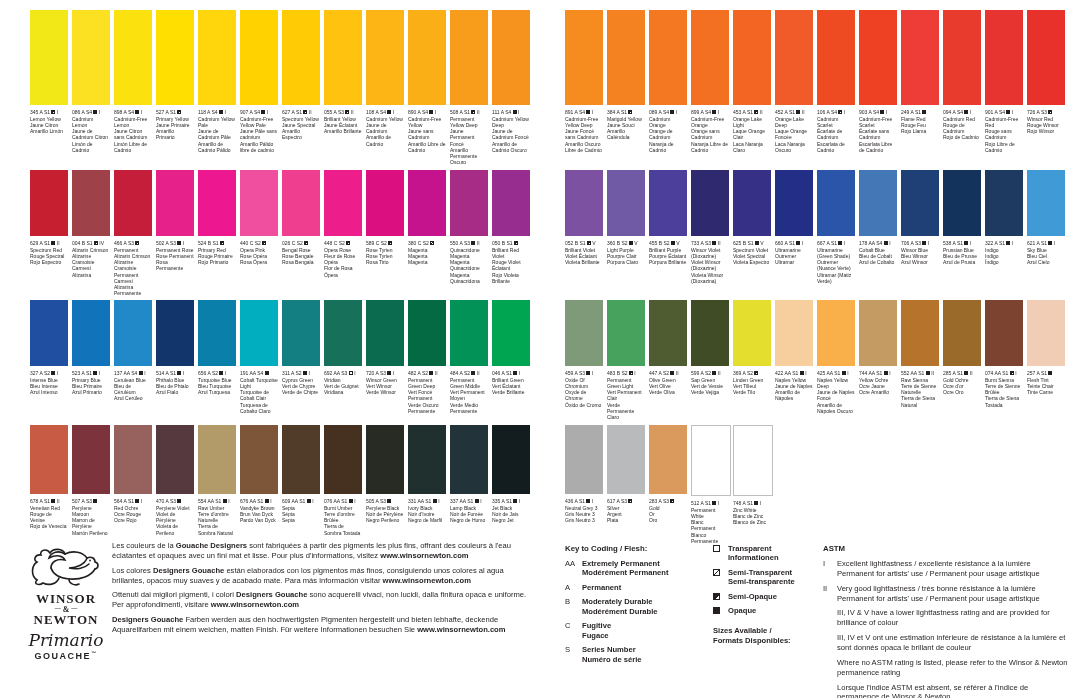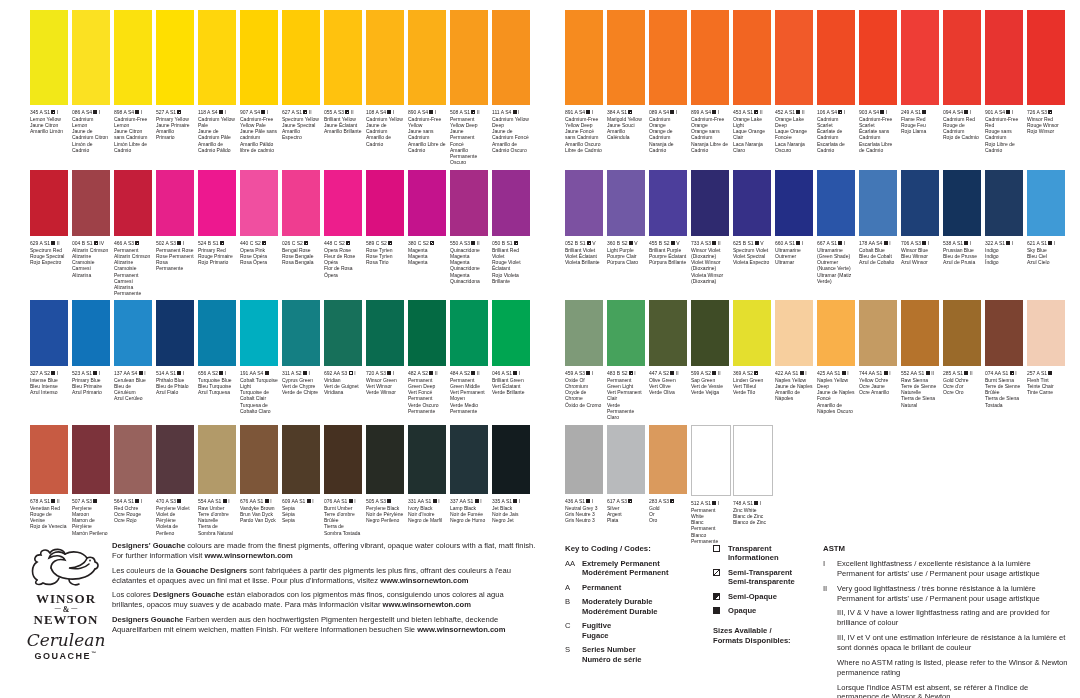--- a/index.html
+++ b/index.html
@@ -882,34 +882,34 @@
     <path d="M36 8 C30 4 22 6 20 12 C28 8 34 10 36 14 C28 12 22 16 22 22"></path>
     <path d="M36 8 C44 4 54 6 58 12 C62 10 66 12 66 16 C70 17 70 22 66 23"></path>
     <path d="M58 12 C56 18 48 22 40 22 C48 24 56 22 60 18"></path>
     <path d="M66 23 C62 30 52 34 40 33 C30 32 24 28 22 22"></path>
     <path d="M40 33 C40 38 46 40 50 38 M30 32 C28 38 20 40 14 37 C10 40 4 38 8 34"></path>
     <circle cx="61" cy="14.5" r="0.9" fill="#231F20" stroke="none"></circle>
   </svg>
   <div class="brand">WINSOR</div>
   <div class="amp">&amp;</div>
   <div class="brand">NEWTON</div>
-  <div class="designers">Cerulean</div>
+  <div class="designers">Primario</div>
   <div class="gouache"><span>GOUACHE</span><span class="tm">™</span></div>
 </div>
 
 <div class="info-block" id="info-paragraphs">
-    <p class="ipara"><span class="b">Designers' Gouache</span><span> colours are made from the finest pigments, offering vibrant, opaque water colours with a flat, matt finish. For further information visit </span><span class="b">www.winsornewton.com</span></p>
     <p class="ipara"><span>Les couleurs de la </span><span class="b">Gouache Designers</span><span> sont fabriquées à partir des pigments les plus fins, offrant des couleurs à l'eau éclatantes et opaques avec un fini mat et lisse. Pour plus d'informations, visitez </span><span class="b">www.winsornewton.com</span></p>
     <p class="ipara"><span>Los colores </span><span class="b">Designers Gouache</span><span> están elaborados con los pigmentos más finos, consiguiendo unos colores al agua brillantes, opacos muy suaves y de acabado mate. Para más información visitar </span><span class="b">www.winsornewton.com</span></p>
+    <p class="ipara"><span>Ottenuti dai migliori pigmenti, i colori </span><span class="b">Designers Gouache</span><span> sono acquerelli vivaci, non lucidi, dalla finitura opaca e uniforme. Per approfondimenti, visitare </span><span class="b">www.winsornewton.com</span></p>
     <p class="ipara"><span class="b">Designers Gouache</span><span> Farben werden aus den hochwertigsten Pigmenten hergestellt und bieten lebhafte, deckende Aquarellfarben mit einem weichen, matten Finish. Für weitere Informationen besuchen Sie </span><span class="b">www.winsornewton.com</span></p>
   </div>
 
 <div class="key-block">
   <div class="codes-col">
-    <div class="khead">Key to Coding / Codes:</div>
+    <div class="khead">Key to Coding / Flesh:</div>
     <div id="codes-list">
         <div class="krow">
           <div class="kk">AA</div>
           <div class="kd">
             <div>Extremely Permanent</div>
             <div>Modérément Permanent</div>
           </div>
         </div>
         <div class="krow">
           <div class="kk">A</div>

